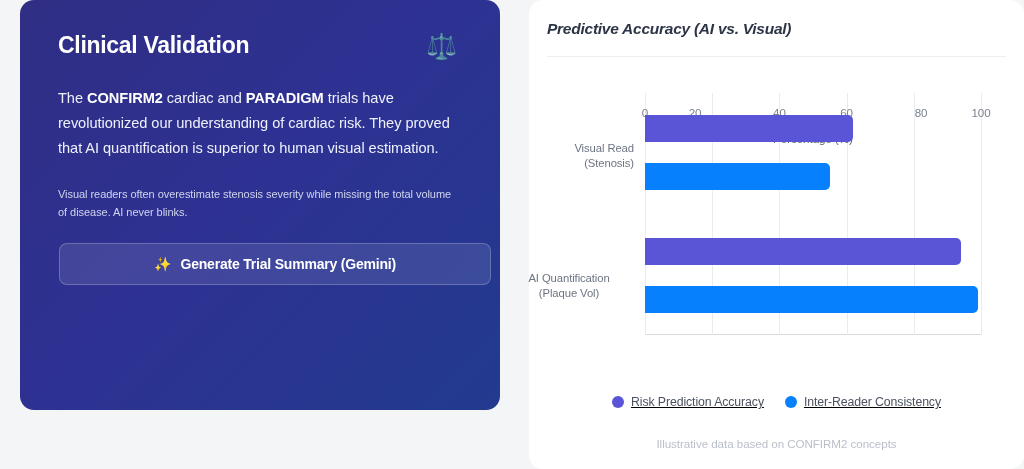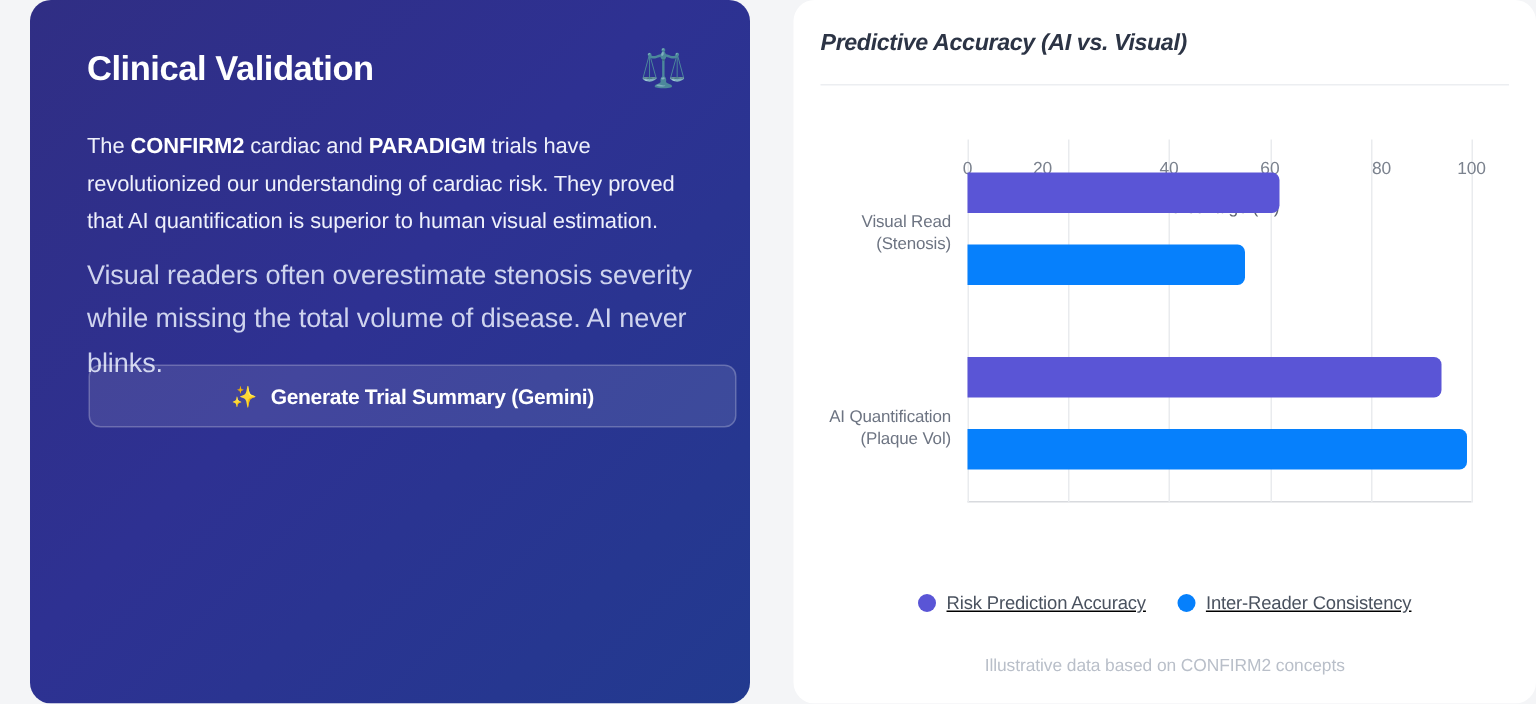--- a/index.html
+++ b/index.html
@@ -11,21 +11,21 @@
   }
   .page {
     position: relative;
     width: 1024px; height: 469px;
     background: #f4f5f7;
   }
 
   
   .clinical-card {
     position: absolute;
-    left: 20px; top: 0; width: 480px; height: 469px;
+    left: 20px; top: 0; width: 480px; height: 410px;
     background: linear-gradient(135deg, #302e84 0%, #2e3192 45%, #223a8f 100%);
     border-radius: 14px;
     padding: 28px 38px 0 38px;
     overflow: hidden;
   }
   .card-head {
     display: flex; align-items: flex-start;
     justify-content: space-between;
     margin-top: 4px;
   }
@@ -45,23 +45,23 @@
   }
   .body-block { margin-top: 27px; }
   .body-lead {
     color: #eef0fb;
     font-size: 14.6px;
     line-height: 1.72;
     letter-spacing: -0.05px;
   }
   .body-lead b { color: #ffffff; font-weight: bold; }
   .body-sub {
-    margin-top: 8px;
+    margin-top: 25px;
     color: #cfd4ee;
-    font-size: 18px;
+    font-size: 11px;
     line-height: 1.62;
     letter-spacing: -0.05px;
   }
   .gen-btn {
     position: absolute;
     left: 39px; top: 243px; width: 432px; height: 42px;
     display: flex; align-items: center; justify-content: center;
     gap: 9px;
     background: rgba(255,255,255,0.10);
     border: 1px solid rgba(255,255,255,0.22);
@@ -195,21 +195,21 @@
         <div class="xtick" style="left: 336px;">100</div>
         <div class="xaxis-title">Percentage (%)</div>
         <div class="bar purple" title="Risk Prediction Accuracy: 62%" style="background: rgb(90, 85, 214); width: 208.32px; top: 22px;"></div>
         <div class="bar blue" title="Inter-Reader Consistency: 55%" style="background: rgb(6, 128, 252); width: 184.8px; top: 70px;"></div>
         <div class="ylabel" style="top: 48px;">
           <span>Visual Read</span>
           <span>(Stenosis)</span>
         </div>
         <div class="bar purple" title="Risk Prediction Accuracy: 94%" style="background: rgb(90, 85, 214); width: 315.84px; top: 145px;"></div>
         <div class="bar blue" title="Inter-Reader Consistency: 99%" style="background: rgb(6, 128, 252); width: 332.64px; top: 193px;"></div>
-        <div class="ylabel" style="top: 178px;">
+        <div class="ylabel" style="top: 178px; text-align: center;">
           <span>AI Quantification</span>
           <span>(Plaque Vol)</span>
         </div>
       </div>
 
     <div class="legend">
       <div class="legend-item">
         <span class="legend-dot" id="dot0" style="background: rgb(90, 85, 214);"></span>
         <span class="legend-label">Risk Prediction Accuracy</span>
       </div>

